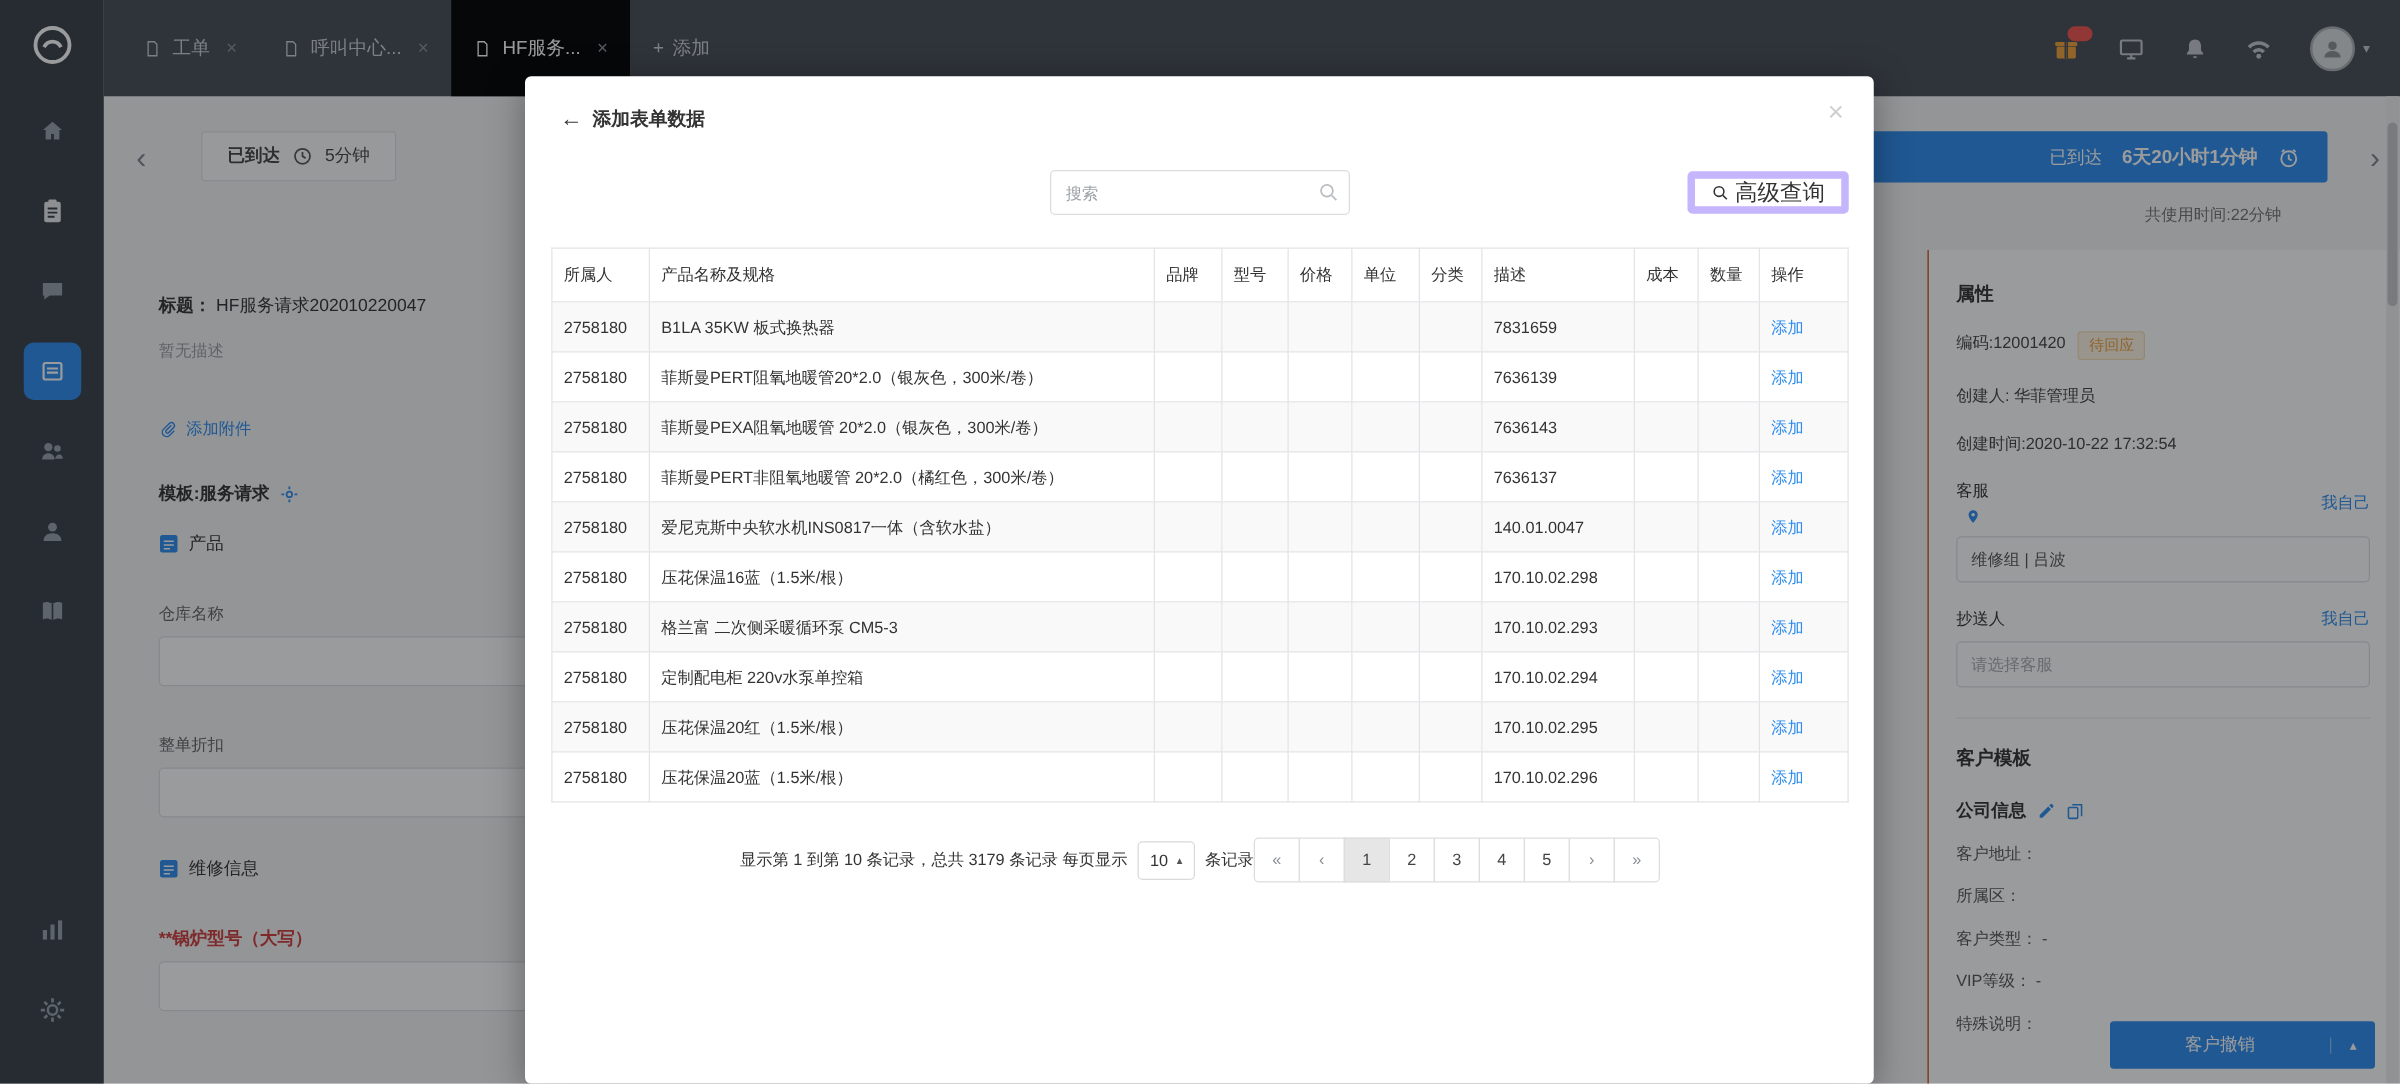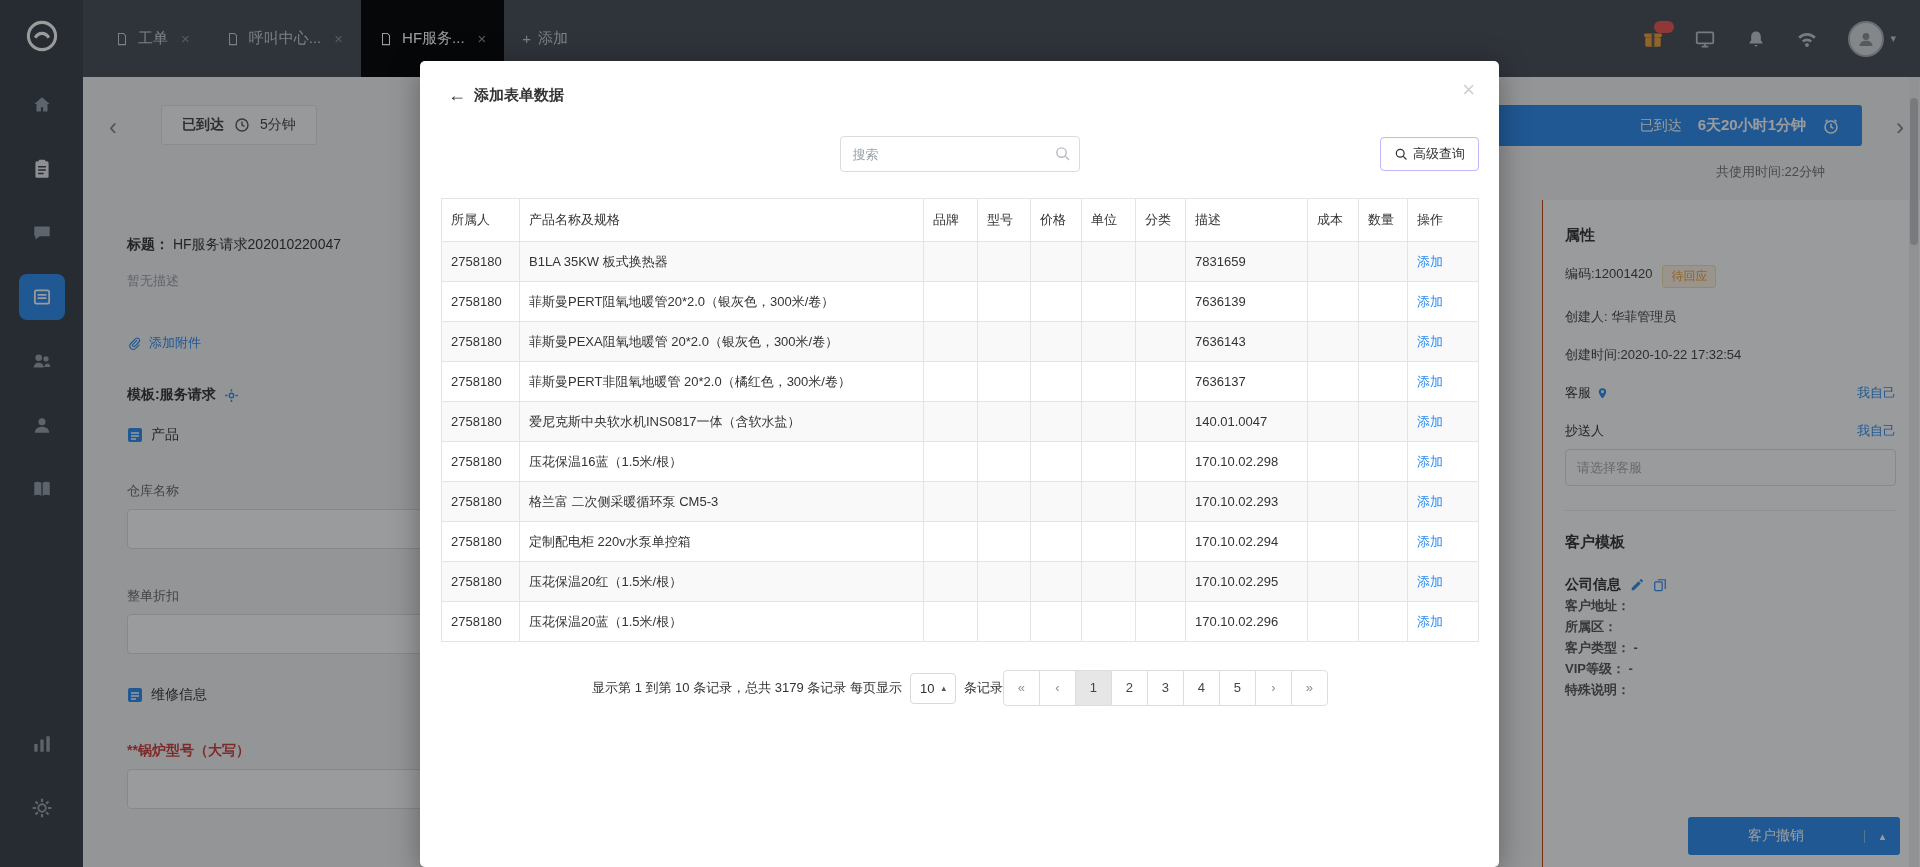--- a/index.html
+++ b/index.html
@@ -61,21 +61,21 @@
   .p-badge { margin-left:10px; background:#fdf3e3; color:#eda13c; border:1px solid #f7dfb8; border-radius:3px;
              font-size:12px; padding:2px 8px; }
   .p-between { display:flex; justify-content:space-between; align-items:center; margin-top:20px; }
   .blue-link { color:#2d8cf0; cursor:pointer; }
   .p-box { margin-top:9px; height:37px; border:1px solid #dcdfe4; border-radius:4px; background:#fff; line-height:35px;
            padding:0 11px; color:#555; cursor:pointer; }
   .p-box.placeholder { color:#a7abb1; }
   .p-div { margin-top:24px; border-top:1px solid #ececee; }
   .p-sub { margin-top:22px; font-size:15px; font-weight:700; }
   .p-company { margin-top:24px; font-weight:700; font-size:14px; display:flex; align-items:center; gap:9px; }
-  .p-field { margin-top:3px; color:#555;font-weight:bold; }
+  .p-field { margin-top:16px; color:#555; }
   .revoke { position:absolute; right:20px; bottom:12px; width:212px; height:38px; background:#2d8cf0; color:#fff;
             border-radius:3px; display:flex; align-items:center; cursor:pointer; font-size:14px; }
   .revoke .txt { flex:1; text-align:center; }
   .revoke .rcaret { width:36px; text-align:center; border-left:1px solid rgba(255,255,255,.45); font-size:11px; }
 
   .scrollbar { position:absolute; right:1px; top:77px; bottom:0; width:10px; background:#f0f0f0; z-index:6; }
   .thumb { position:absolute; top:21px; left:1px; width:8px; height:147px; background:#c5c7ca; border-radius:4px; }
 
   
   .overlay { position:absolute; inset:0; background:rgba(15,17,20,0.42); z-index:50; }
@@ -83,22 +83,22 @@
            z-index:60; box-shadow:0 6px 30px rgba(0,0,0,.35); }
   .m-head { display:flex; align-items:center; gap:8px; padding:24px 0 0 28px; }
   .m-back { font-size:18px; font-weight:700; color:#333; cursor:pointer; }
   .m-title { font-size:15px; font-weight:700; color:#333; }
   .m-close { position:absolute; top:16px; right:24px; font-size:22px; color:#cfcfcf; cursor:pointer; }
   .m-searchrow { position:relative; margin-top:30px; height:36px; }
   .search-wrap { position:relative; width:240px; margin:0 auto; }
   .search-input { width:240px; height:36px; border:1px solid #dcdcdc; border-radius:4px; padding:0 32px 0 12px; font-size:13px; color:#333; }
   .search-input::placeholder { color:#9aa0a6; }
   .search-mag { position:absolute; right:9px; top:9px; color:#b9bdc2; }
-  .adv-btn { position:absolute; right:20px; top:1px; height:34px; padding:0 13px; border:1px solid #c4b5fd; border-radius:4px;
-             background:#fff; display:flex; align-items:center; gap:5px; font-size:13px; color:#333; cursor:pointer; }
+  .adv-btn { position:absolute; right:20px; top:1px; height:34px; padding:0 13px; border:6px solid #c4b5fd; border-radius:4px;
+             background:#fff; display:flex; align-items:center; gap:5px; font-size:18px; color:#333; cursor:pointer; }
   .m-tablewrap { margin:26px 20px 0 21px; }
   table { width:100%; border-collapse:collapse; table-layout:fixed; font-size:13px; }
   th, td { border:1px solid #e3e4e7; padding:0 9px; height:40px; text-align:left; color:#333; font-weight:400;
            overflow:hidden; white-space:nowrap; text-overflow:ellipsis; }
   thead th { height:43px; background:#fff; }
   tbody tr:nth-child(odd) { background:#f9f9fa; }
   td .add-link { color:#2d8cf0; cursor:pointer; text-decoration:none; }
   .m-foot { margin:28px 20px 0 21px; display:flex; justify-content:center; align-items:center; font-size:13px; color:#333; }
   .sizer { display:inline-flex; align-items:center; gap:7px; border:1px solid #d9d9d9; border-radius:4px;
            height:31px; padding:0 9px; margin:0 8px; cursor:pointer; background:#fff; }
@@ -316,28 +316,29 @@
 
     <div class="props-col">
       <div class="p-head">属性</div>
       <div class="p-row">
         <span>编码:12001420</span>
         <span class="p-badge">待回应</span>
       </div>
       <div class="p-row">创建人: 华菲管理员</div>
       <div class="p-row">创建时间:2020-10-22 17:32:54</div>
       <div class="p-between">
-        <span style="display:flex;align-items:center;gap:5px;">
+        <span style="display:flex;align-items:center;gap:5px;flex-direction:column;">
           <span>客服</span>
           <svg width="13" height="13" viewBox="0 0 16 16">
               <path d="M8 1.5A4.5 4.5 0 0 0 3.5 6c0 3.2 4.5 8 4.5 8s4.5-4.8 4.5-8A4.5 4.5 0 0 0 8 1.5zm0 6.2A1.8 1.8 0 1 1 8 4.1a1.8 1.8 0 0 1 0 3.6z" fill="#2d8cf0"></path>
             </svg>
         </span>
         <span class="blue-link">我自己</span>
       </div>
+      <div class="p-box">维修组 | 吕波</div>
       <div class="p-between">
         <span>抄送人</span>
         <span class="blue-link">我自己</span>
       </div>
       <div class="p-box placeholder">请选择客服</div>
       <div class="p-div"></div>
       <div class="p-sub">客户模板</div>
       <div class="p-company">
         <span>公司信息</span>
         <svg width="14" height="14" viewBox="0 0 16 16">

